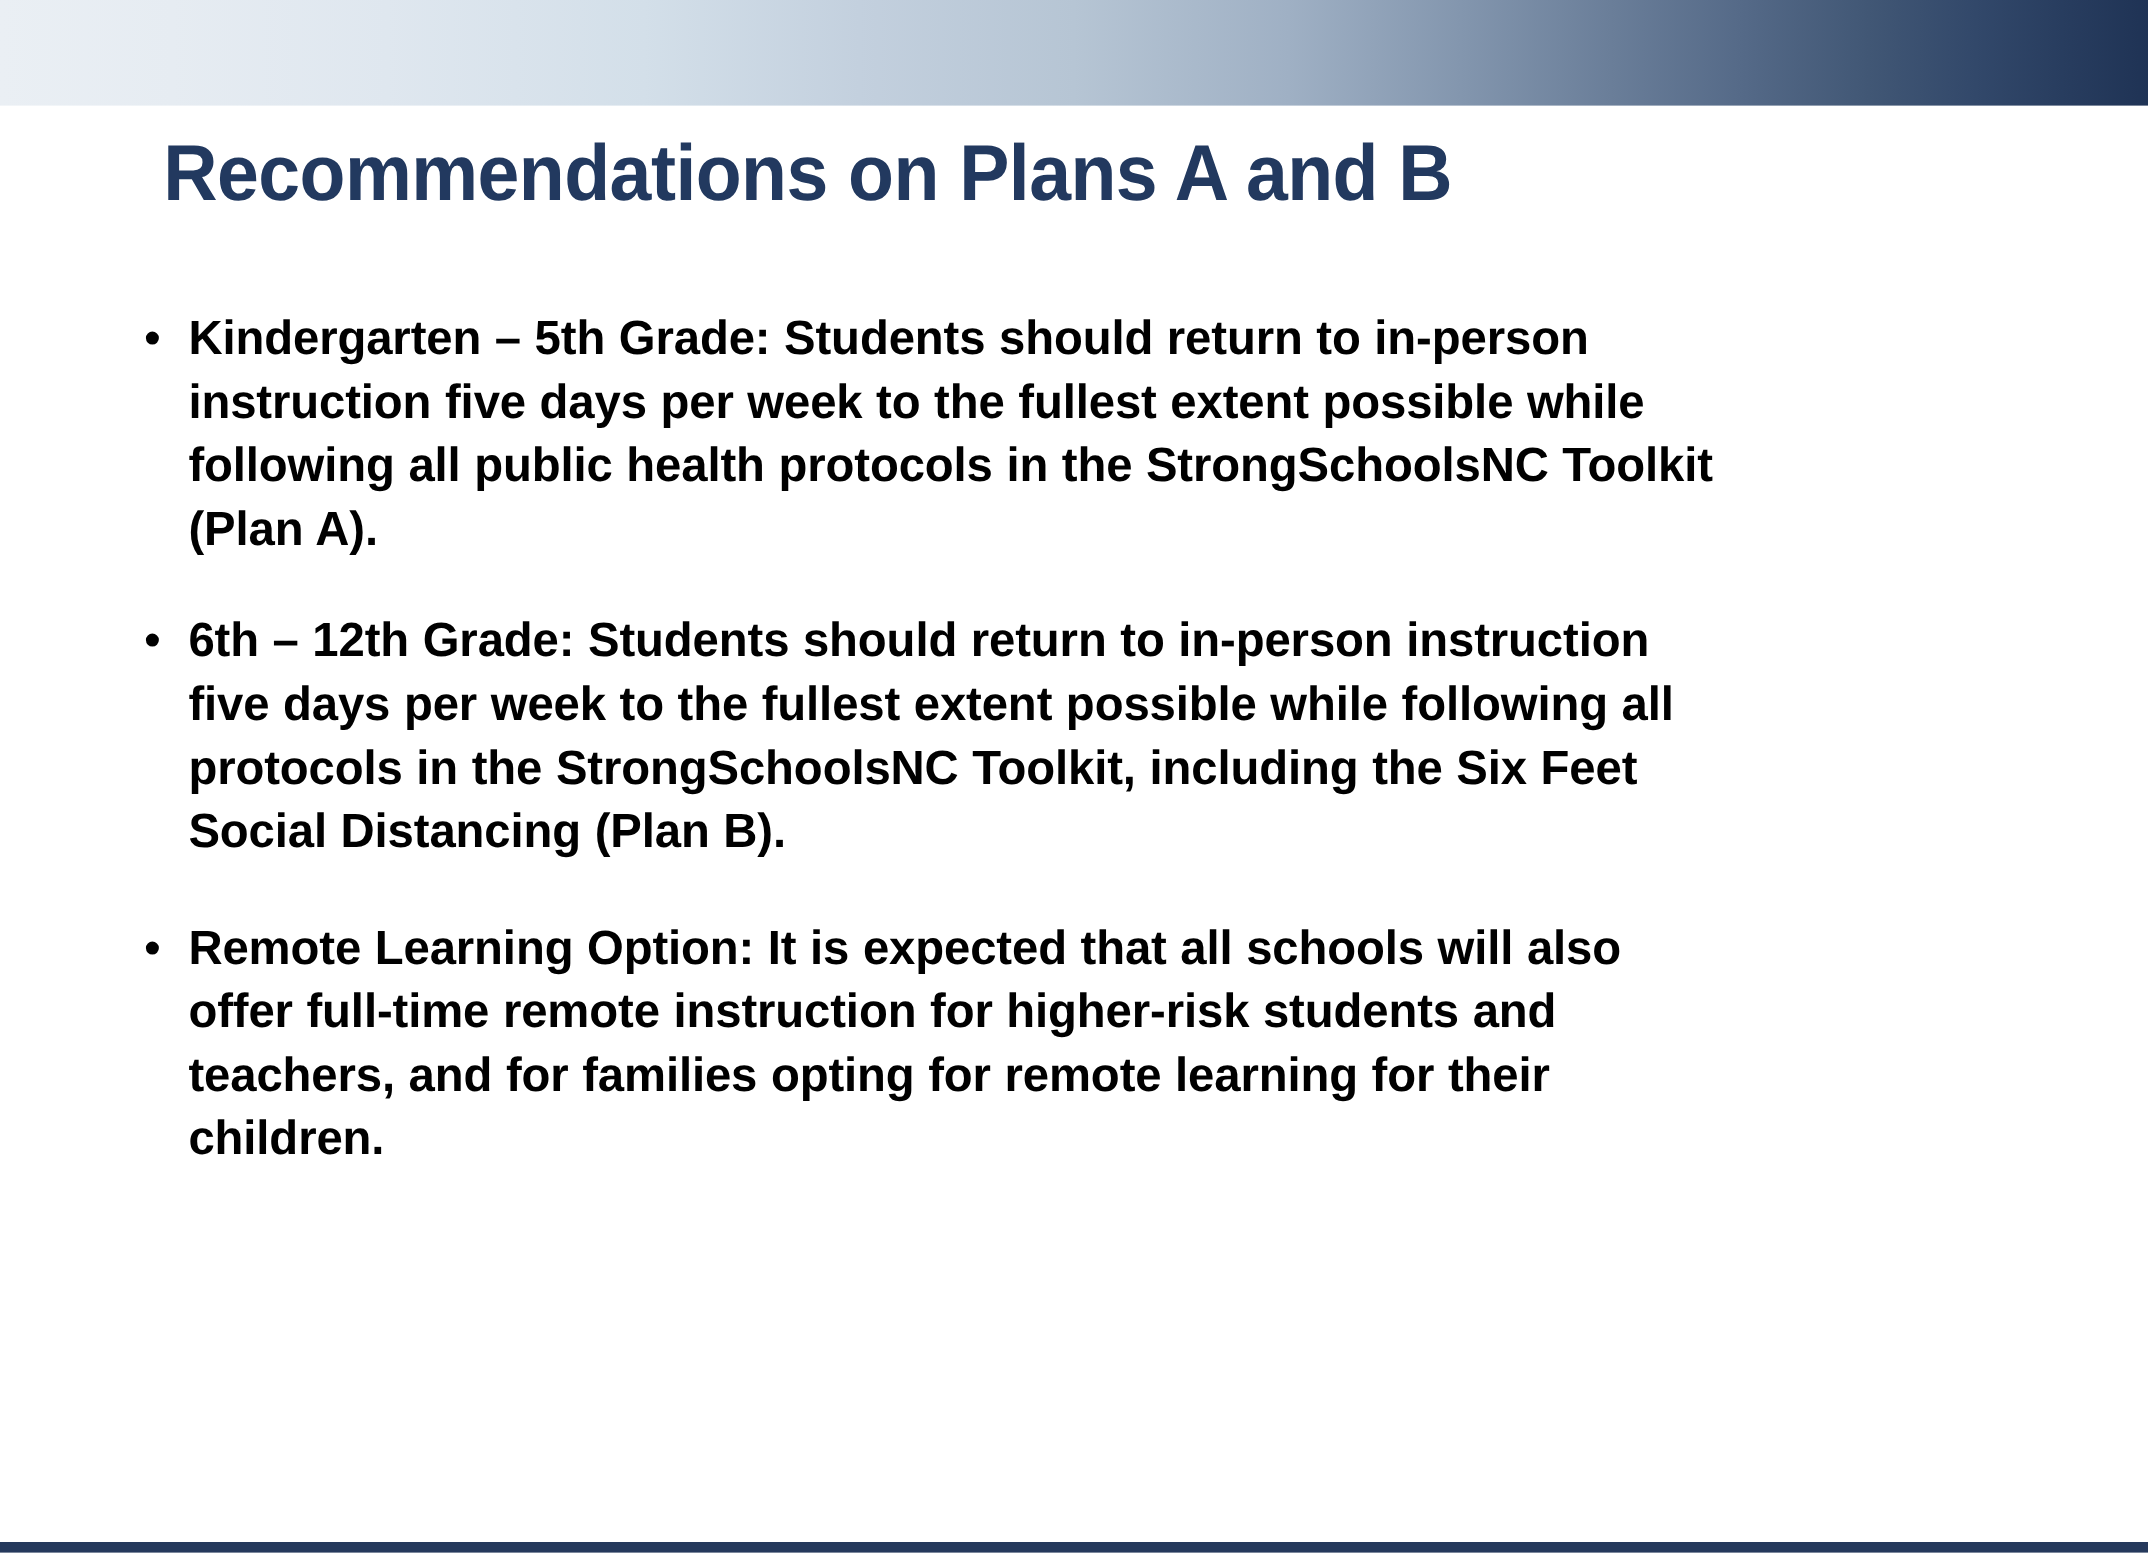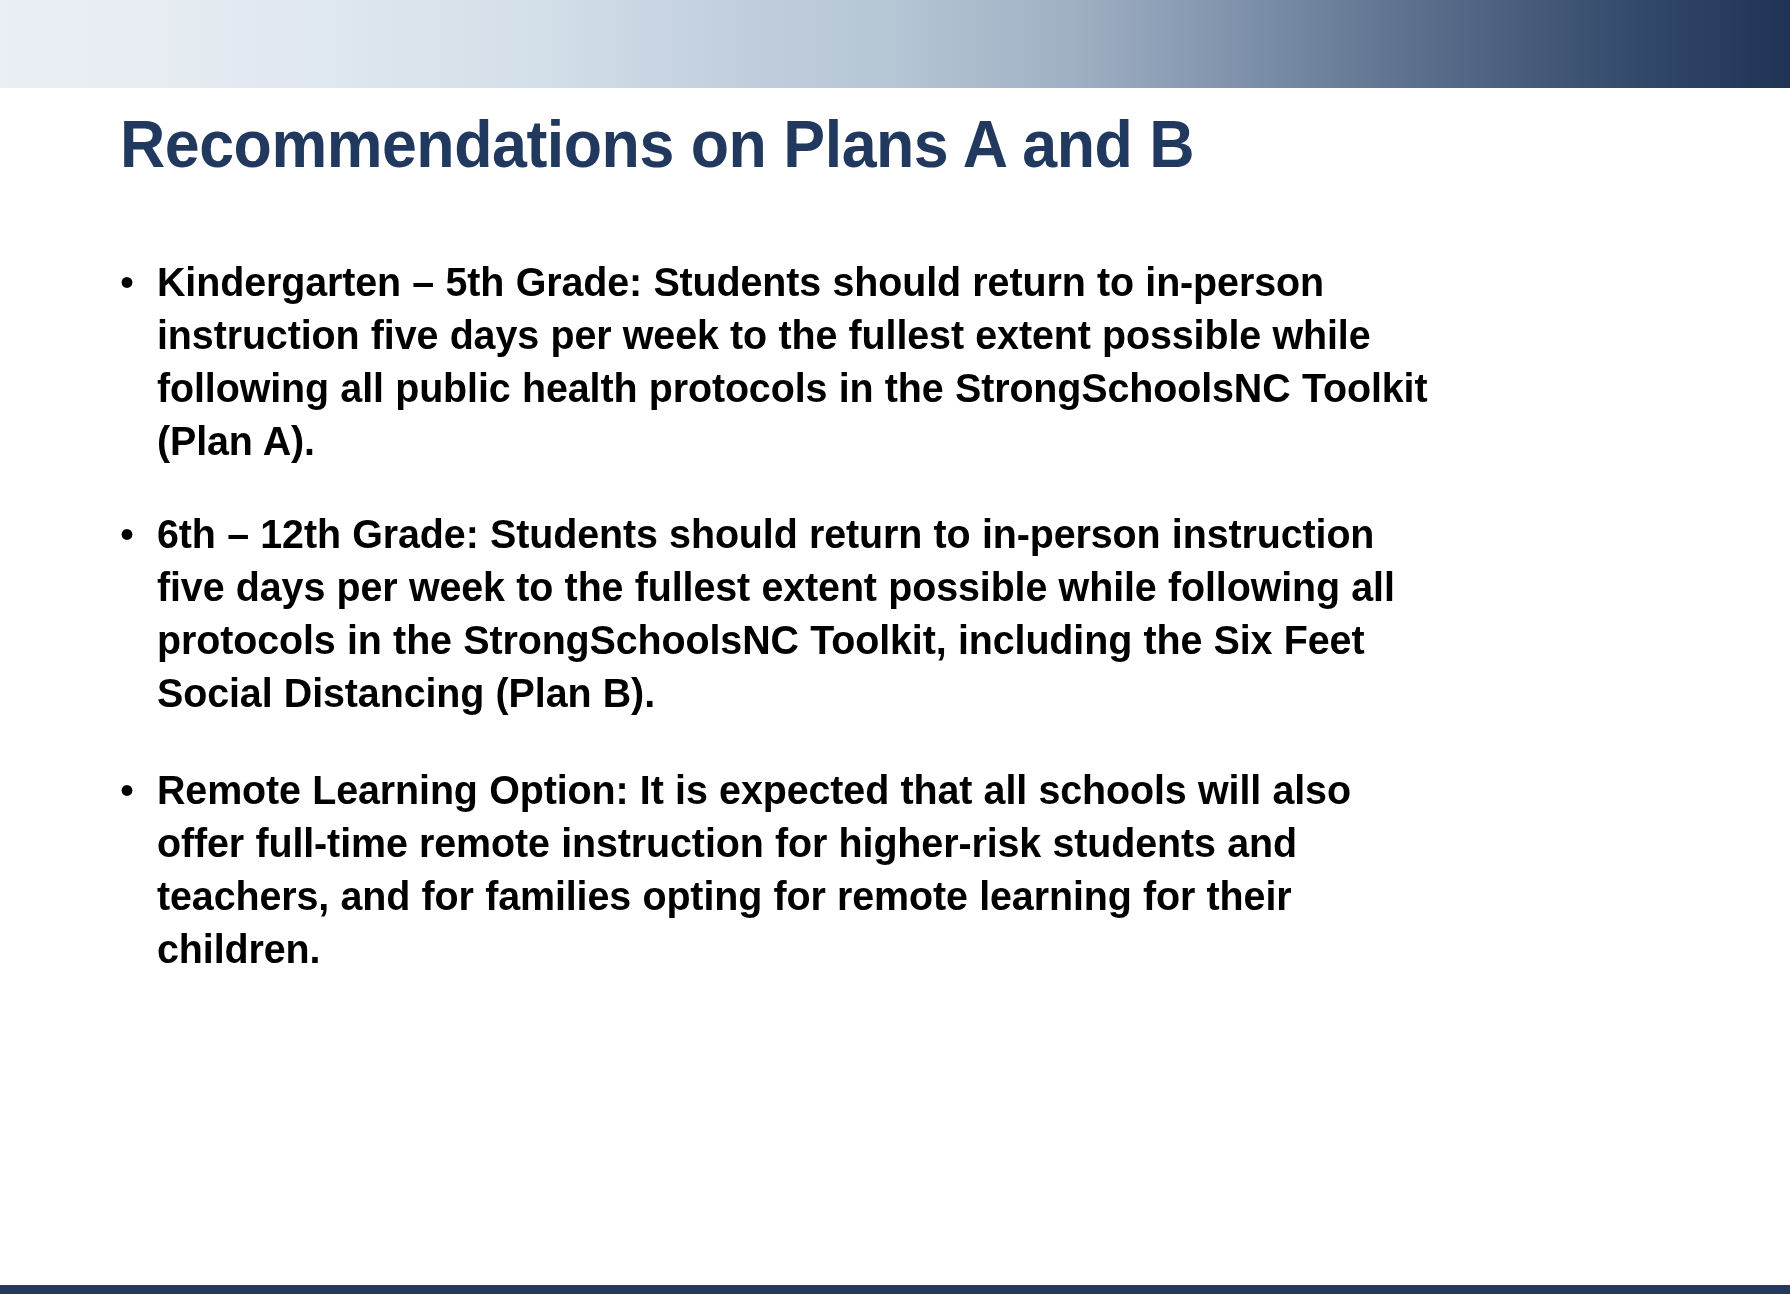--- a/index.html
+++ b/index.html
@@ -47,21 +47,21 @@
       #415775 87%,
       #32486a 92%,
       #283d5f 96%,
       #1f3355 100%
     );
   }
 
   
   .title-area {
     position: absolute;
-    left: 120px;
+    left: 136px;
     top: 104px;
     width: 1560px;
     height: 86px;
   }
   .slide-title {
     margin: 0;
     font-family: "Liberation Sans Narrow", "Liberation Sans", "DejaVu Sans", sans-serif;
     font-size: 66px;
     line-height: 80px;
     font-weight: 700;

